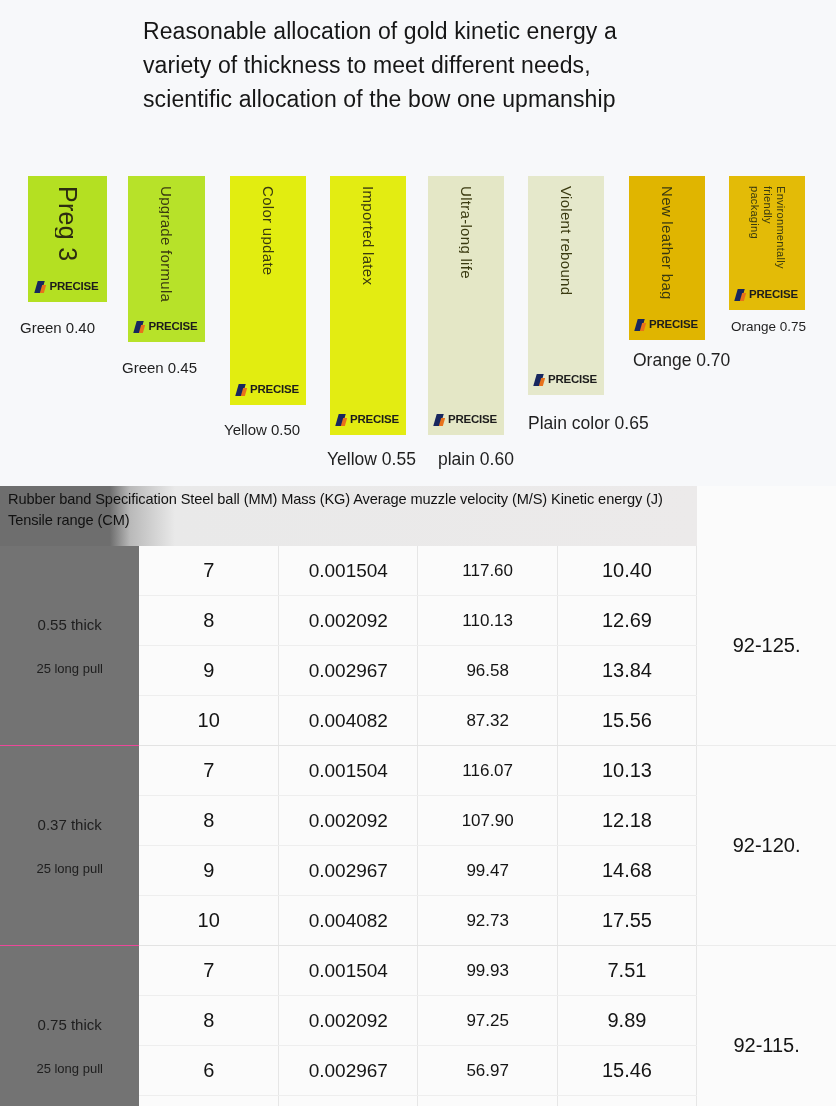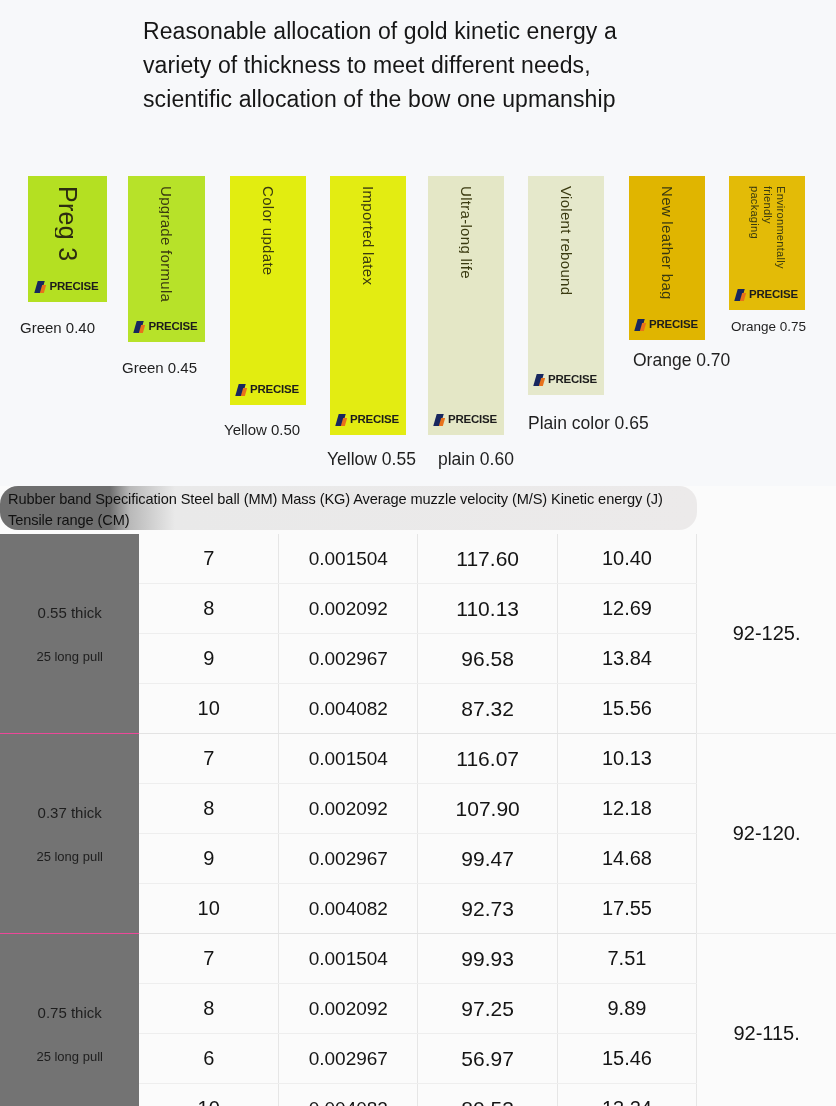--- a/index.html
+++ b/index.html
@@ -129,25 +129,24 @@
     table-layout: fixed;
     background: #fbfbfb;
   }
   .hdr-row td {
     padding: 0;
     height: 48px;
     vertical-align: top;
   }
   .hdr-banner {
     position: relative;
-    height: 44px;
+    height: 60px;
     background: linear-gradient(to right,
         #6e6e6e 0px, #6e6e6e 110px, #b9b9b9 130px,
         #e9e9e9 175px, #eceaea 100%);
-    border-radius: 18px;
   }
   .hdr-text {
     position: absolute;
     left: 8px;
     top: 3px;
     right: 6px;
     font-size: 14.6px;
     line-height: 21px;
     color: #111;
     letter-spacing: -0.1px;
@@ -175,21 +174,21 @@
     border-right: 1px solid #e6e6e6;
     border-bottom: 1px solid #eeeeee;
     text-align: center;
     background: #fbfbfb;
     height: 47px;
     font-size: 19px;
     color: #141414;
   }
   td.c-ball   { width: 121px; font-size: 20px; }
   td.c-mass   { width: 125px; font-size: 19px; }
-  td.c-vel    { width: 188px; font-size: 21px; }
+  td.c-vel    { width: 188px; font-size: 17px; }
   td.c-ke     { width: 92px;  font-size: 20px; }
   td.c-range  {
     width: 191px;
     border-right: none;
     border-bottom: 1px solid #ececec;
     text-align: center;
     font-size: 20px;
     background: #fbfbfb;
     color: #141414;
   }

